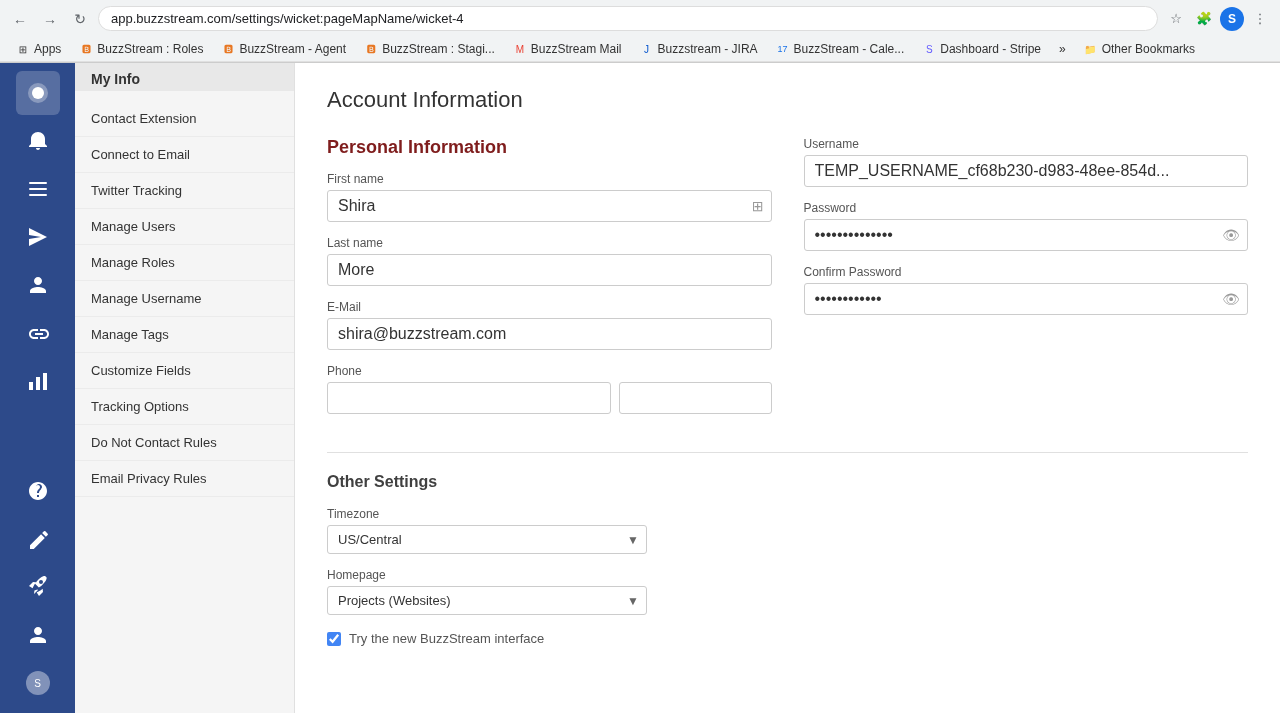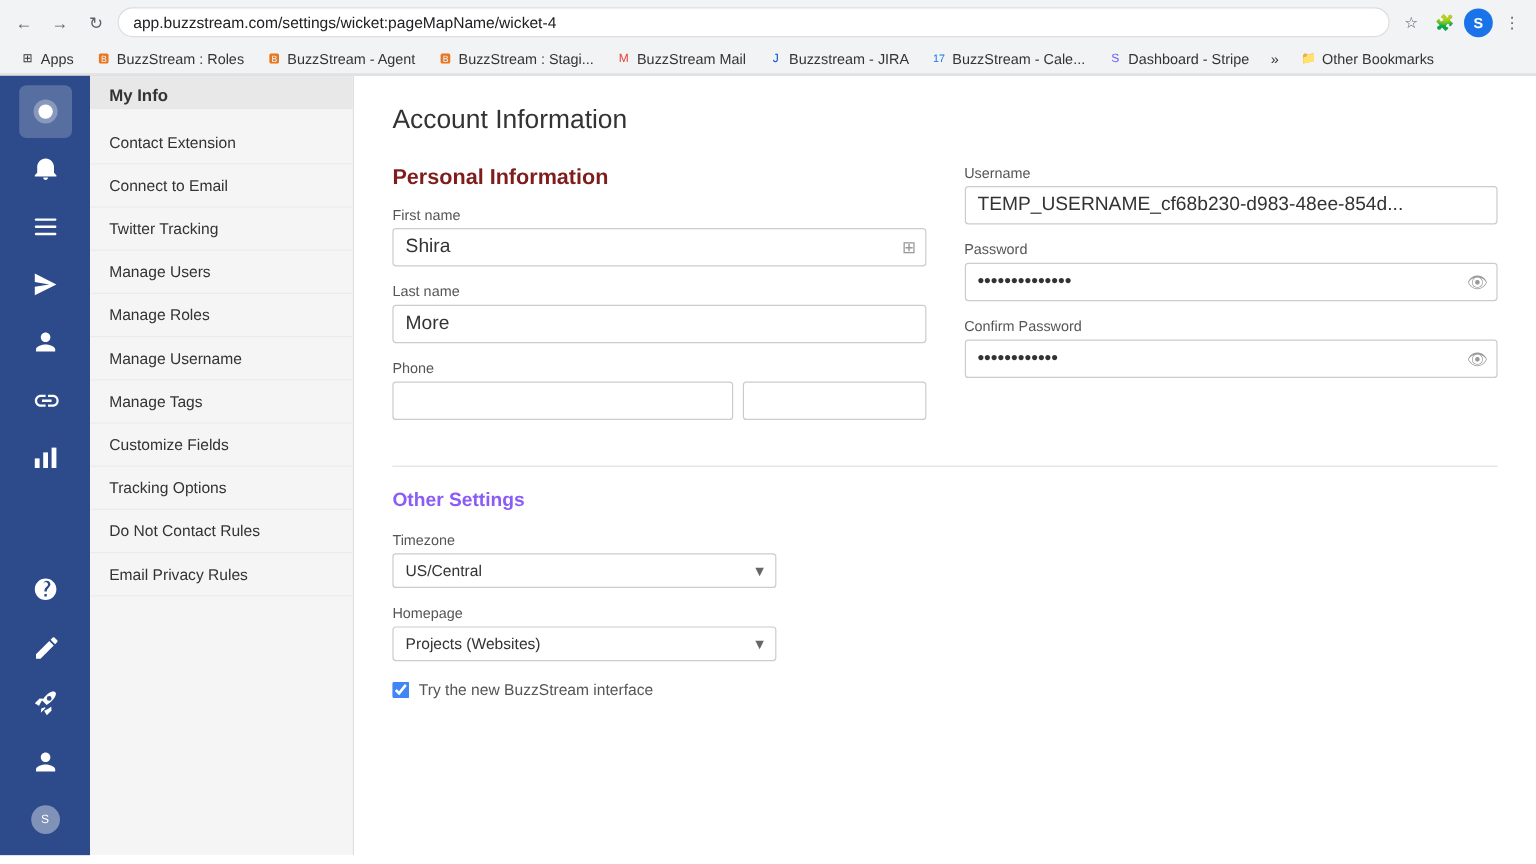--- a/index.html
+++ b/index.html
@@ -227,21 +227,21 @@
 
     .divider-line {
       border: none;
       border-top: 1px solid #e0e0e0;
       margin: 20px 0;
     }
 
     .other-settings-title {
       font-size: 16px;
       font-weight: bold;
-      color: #8b5cf6;
+      color: #404040;
       margin-bottom: 16px;
     }
     .other-settings-section {
       max-width: 320px;
     }
 
     .form-select {
       width: 100%;
       padding: 6px 24px 6px 10px;
       border: 1px solid #ccc;
@@ -457,20 +457,24 @@
               <input type="text" class="form-input" value="Shira" style="">
               <span class="input-icon">⊞</span>
             </div>
           </div>
 
           <div class="form-group">
             <label class="form-label">Last name</label>
             <input type="text" class="form-input" value="More" style="">
           </div>
 
+          <div class="form-group">
+            <label class="form-label">E-Mail</label>
+            <input type="email" class="form-input" value="shira@buzzstream.com" style="">
+          </div>
 
           <div class="form-group">
             <label class="form-label">Phone</label>
             <div class="phone-group">
               <input type="text" class="form-input phone-input" value="" style="">
               <input type="text" class="form-input phone-ext" value="" style="">
             </div>
           </div>
         </div>
 

